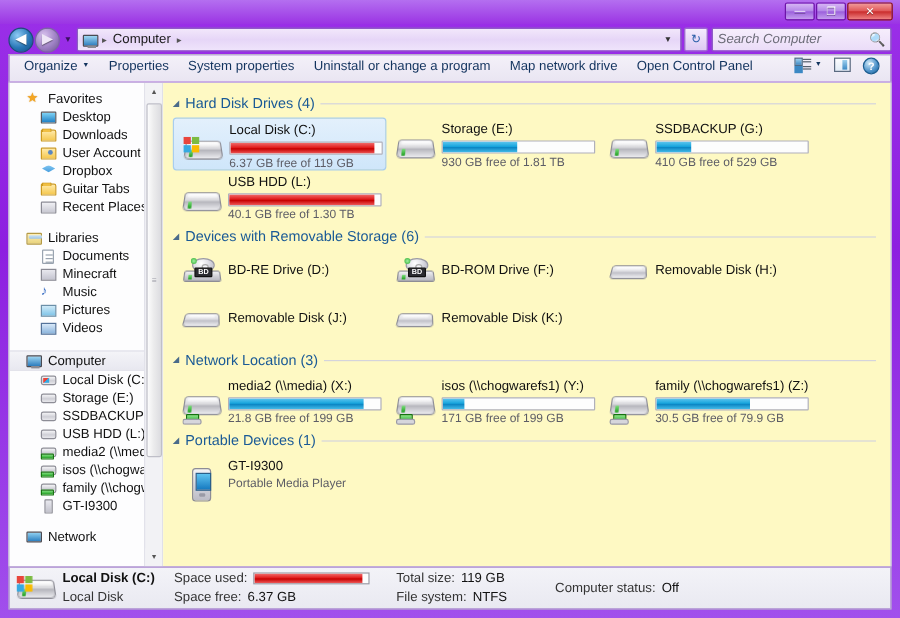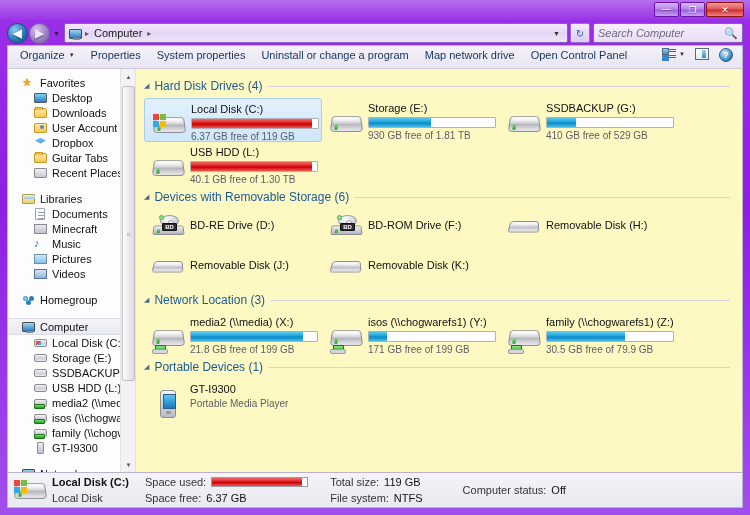--- a/index.html
+++ b/index.html
@@ -622,29 +622,20 @@
             </div>
             <div class="nav-row child">
               <span class="nicon">
                 <span class="vid"></span>
               </span>
               <span class="nav-label">Videos</span>
             </div>
             <div class="nav-gap"></div>
           </div>
           <div class="nav-group">
-            <div class="nav-row head">
-              <span class="nicon">
-                <span class="homeg"></span>
-              </span>
-              <span class="nav-label">Homegroup</span>
-            </div>
-            <div class="nav-gap"></div>
-          </div>
-          <div class="nav-group">
             <div class="nav-row head selected">
               <span class="nicon">
                 <span class="pcicon"></span>
               </span>
               <span class="nav-label">Computer</span>
             </div>
             <div class="nav-row child">
               <span class="nicon">
                 <span class="smalldrv winlogo-sm"></span>
               </span>

